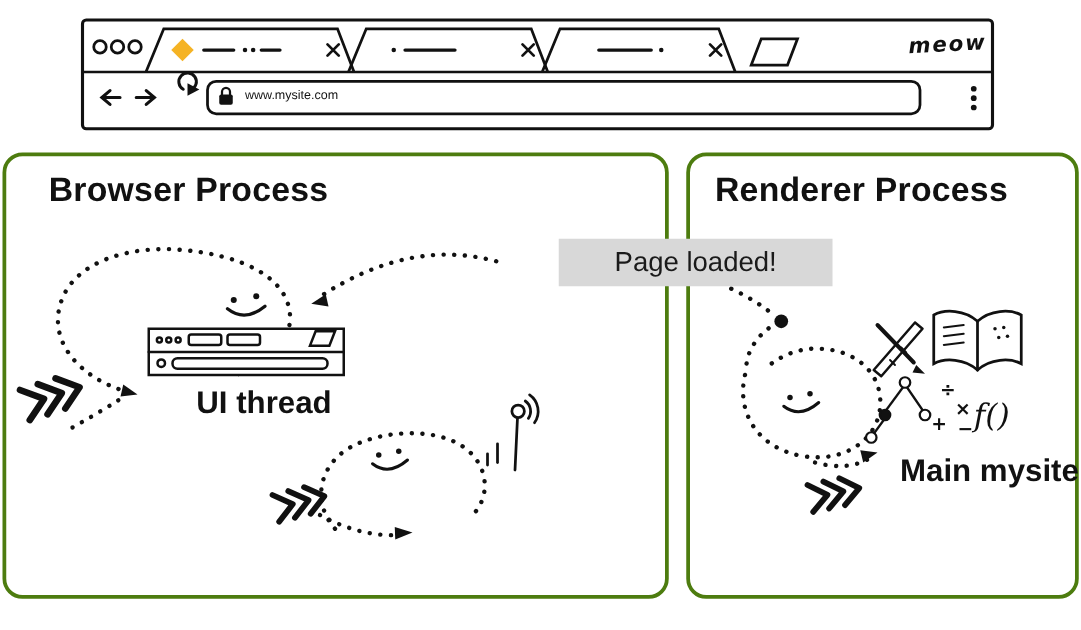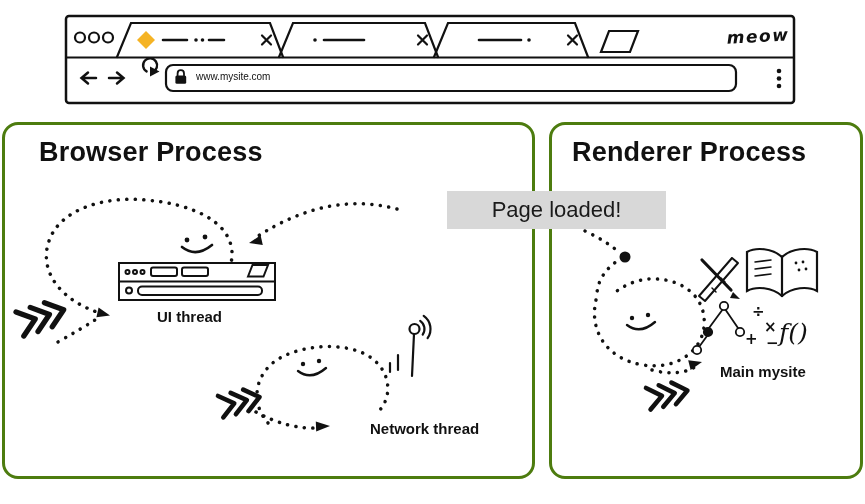--- a/index.html
+++ b/index.html
@@ -13,21 +13,21 @@
   .panel-title { position:absolute; top:12px; font-size:27px; font-weight:700; letter-spacing:.2px; }
   #panel-browser  .panel-title { left:34px; }
   #panel-renderer .panel-title { left:20px; }
 
   svg.overlay { position:absolute; left:0; top:0; z-index:3; }
 
   .badge { position:absolute; left:399px; top:191px; width:219px; height:38px;
            background:#d8d8d8; z-index:4; display:flex; align-items:center;
            justify-content:center; font-size:22px; color:#1a1a1a;margin-left:48px; }
 
-  .thread-label { position:absolute; z-index:4; font-size:15px; font-weight:700; }
+  .thread-label { position:absolute; z-index:4; font-size:25px; font-weight:700; }
   #label-ui      { left:157px; top:308px; }
   #label-network { left:370px; top:420px; }
   #label-main    { left:720px; top:363px; }
 
   .logo { position:absolute; left:723px; top:26px; width:70px; text-align:center;
           font-family:"DejaVu Sans",sans-serif; font-style:italic; font-weight:700;
           font-size:17px; letter-spacing:1.5px; transform:rotate(-3deg); z-index:4; }
   .url  { position:absolute; left:196px; top:71px; font-size:10px; z-index:4; }
 
   .dot  { fill:none; stroke:#111; stroke-width:3.5; stroke-linecap:round;
@@ -214,16 +214,15 @@
       <text class="fsym" x="779" y="341">f()</text>
     </g>
   </svg>
 
   <div class="logo">meow</div>
   <div class="url">www.mysite.com</div>
 
   <div class="badge">Page loaded!</div>
 
   <div class="thread-label" id="label-ui">UI thread</div>
-  <div class="thread-label" id="label-network">Network thread</div>
   <div class="thread-label" id="label-main">Main mysite</div>
 
 </div>
 
 </body></html>

